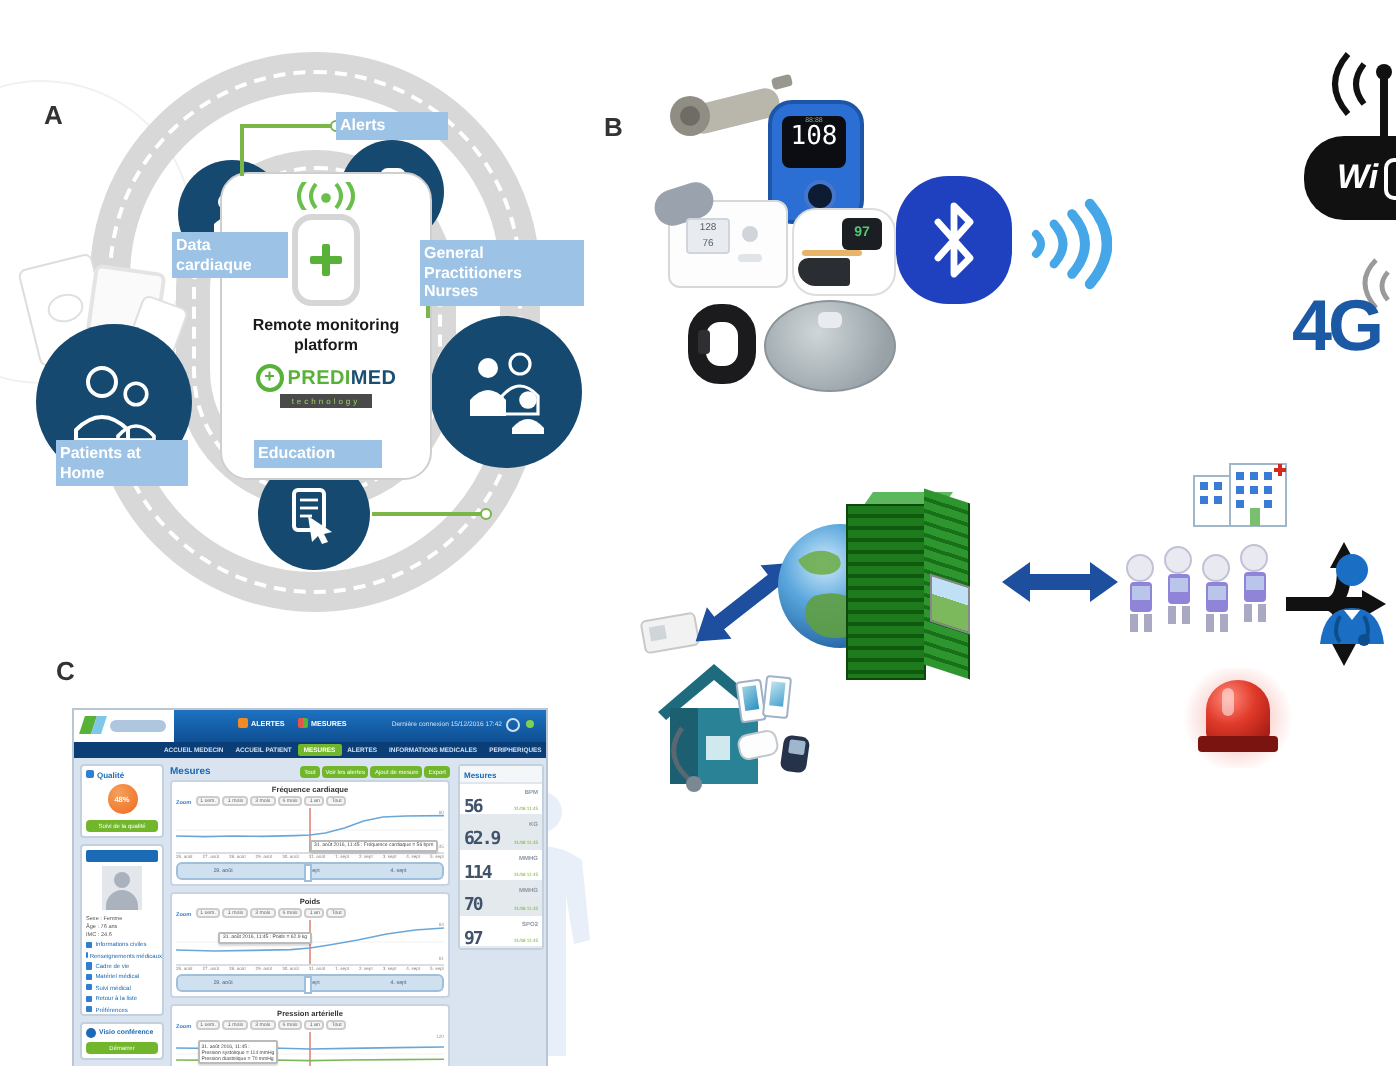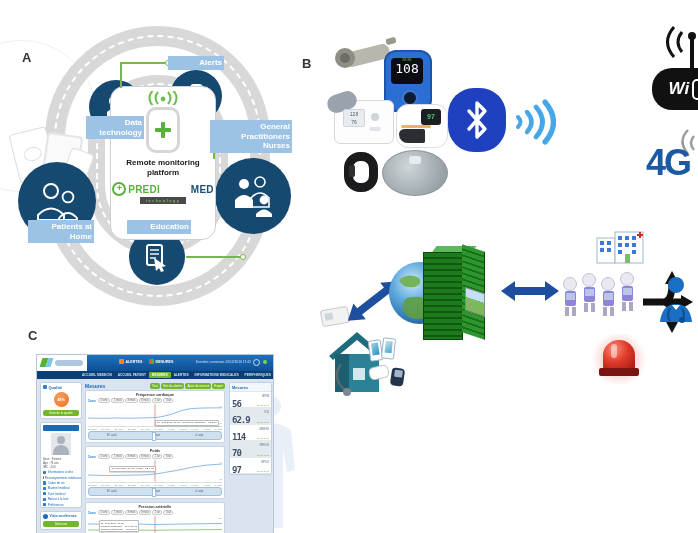--- a/index.html
+++ b/index.html
@@ -6,21 +6,21 @@
   body{width:698px;height:533px;position:relative;overflow:hidden;
        font-family:"Liberation Sans",sans-serif;color:#222;}
   .abs{position:absolute;}
   .panel-label{font-size:13px;font-weight:bold;color:#333;}
   
   .road{border-radius:120px;border:20px solid #d8d8d8;}
   .road-in{border-radius:70px;border:17px solid #d8d8d8;}
   .dashline{border:2px dashed #fff;border-radius:106px;}
   .navy{background:#16496f;border-radius:50%;display:flex;align-items:center;justify-content:center;}
   .a-label{background:#9cc3e5;color:#fff;font-weight:bold;font-size:8px;line-height:1.2;
-           text-align:right;padding:2px 2px;z-index:6;}
+           text-align:left;padding:2px 2px;z-index:6;}
   .center-card{background:#fff;border:1px solid #cfcfcf;border-radius:14px;z-index:4;
                display:flex;flex-direction:column;align-items:center;}
   .plusbox{width:28px;height:40px;border:3px solid #d6d6d6;border-radius:10px;
            display:flex;align-items:center;justify-content:center;margin-top:2px;}
   .rm-title{font-size:8px;font-weight:bold;color:#1a1a1a;text-align:center;margin-top:5px;line-height:1.25;}
   .logo-row{display:flex;align-items:center;margin-top:4px;}
   .logo-circ{width:10px;height:10px;border:2px solid #58b23a;border-radius:50%;color:#58b23a;
              font-size:9px;font-weight:bold;line-height:9px;text-align:center;margin-right:2px;}
   .logo-word{font-size:10px;font-weight:bold;letter-spacing:.2px;}
   .logo-sub{background:#4a4a4a;color:#9fd468;font-size:4px;letter-spacing:1.5px;
@@ -110,21 +110,21 @@
     </svg>
     <div class="plusbox">
       <svg width="18" height="18" viewBox="0 0 18 18">
         <rect x="7" y="1" width="4" height="16" rx="1" fill="#58b23a"></rect>
         <rect x="1" y="7" width="16" height="4" rx="1" fill="#58b23a"></rect>
       </svg>
     </div>
     <div class="rm-title" style="width:78px;text-align:center;">Remote monitoring platform</div>
     <div class="logo-row">
       <span class="logo-circ">+</span>
-      <span class="logo-word"><span style="color:#58b23a;">PREDI</span><span style="color:#1b4f72;padding-left:31px;">MED</span></span>
+      <span class="logo-word"><span style="color:#58b23a;">PREDI</span><span style="color:#1b4f72;">MED</span></span>
     </div>
     <div class="logo-sub">technology</div>
   </div>
 
   <div class="abs navy" style="left:89px;top:80px;width:54px;height:54px;">
     <svg width="28" height="26" viewBox="0 0 28 26">
       <circle cx="11" cy="7" r="4" fill="#fff"></circle>
       <circle cx="18" cy="3" r="2" fill="#fff"></circle>
         <circle cx="22" cy="7" r="1.5" fill="#fff"></circle>
       <path d="M5 18 q6 -6 12 0 l0 4 l-12 0 z" fill="#fff"></path>
@@ -161,21 +161,21 @@
     <svg width="30" height="30" viewBox="0 0 30 30">
       <rect x="5" y="3" width="15" height="20" rx="2" fill="none" stroke="#fff" stroke-width="2"></rect>
       <line x1="8" y1="8" x2="17" y2="8" stroke="#fff" stroke-width="1.4"></line>
       <line x1="8" y1="12" x2="17" y2="12" stroke="#fff" stroke-width="1.4"></line>
       <line x1="8" y1="16" x2="14" y2="16" stroke="#fff" stroke-width="1.4"></line>
       <path d="M12 16 L24 24 l-4 1 l2 4 l-3 1 l-2 -4 l-3 3 z" fill="#fff"></path>
     </svg>
   </div>
 
   <div class="abs a-label" style="left:168px;top:56px;width:52px;">Alerts</div>
-  <div class="abs a-label" style="left:86px;top:116px;width:54px;">Data technology</div>
+  <div class="abs a-label" style="left:86px;top:116px;width:54px;">Data cardiaque</div>
   <div class="abs a-label" style="left:210px;top:120px;width:78px;">General Practitioners Nurses</div>
   <div class="abs a-label" style="left:12px;top:220px;width:62px;margin-left:16px;">Patients at Home</div>
   <div class="abs a-label" style="left:127px;top:220px;width:60px;">Education</div>
 </div>
 
 <div class="abs" style="left:300px;top:8px;width:398px;height:205px;">
   <div class="abs panel-label" style="left:2px;top:48px;">B</div>
 
   <svg class="abs" style="left:28px;top:28px;" width="72" height="48" viewBox="0 0 72 48">
     <rect x="16" y="12" width="46" height="15" rx="7" fill="#b9b7ac" transform="rotate(-14 39 19)"></rect>

